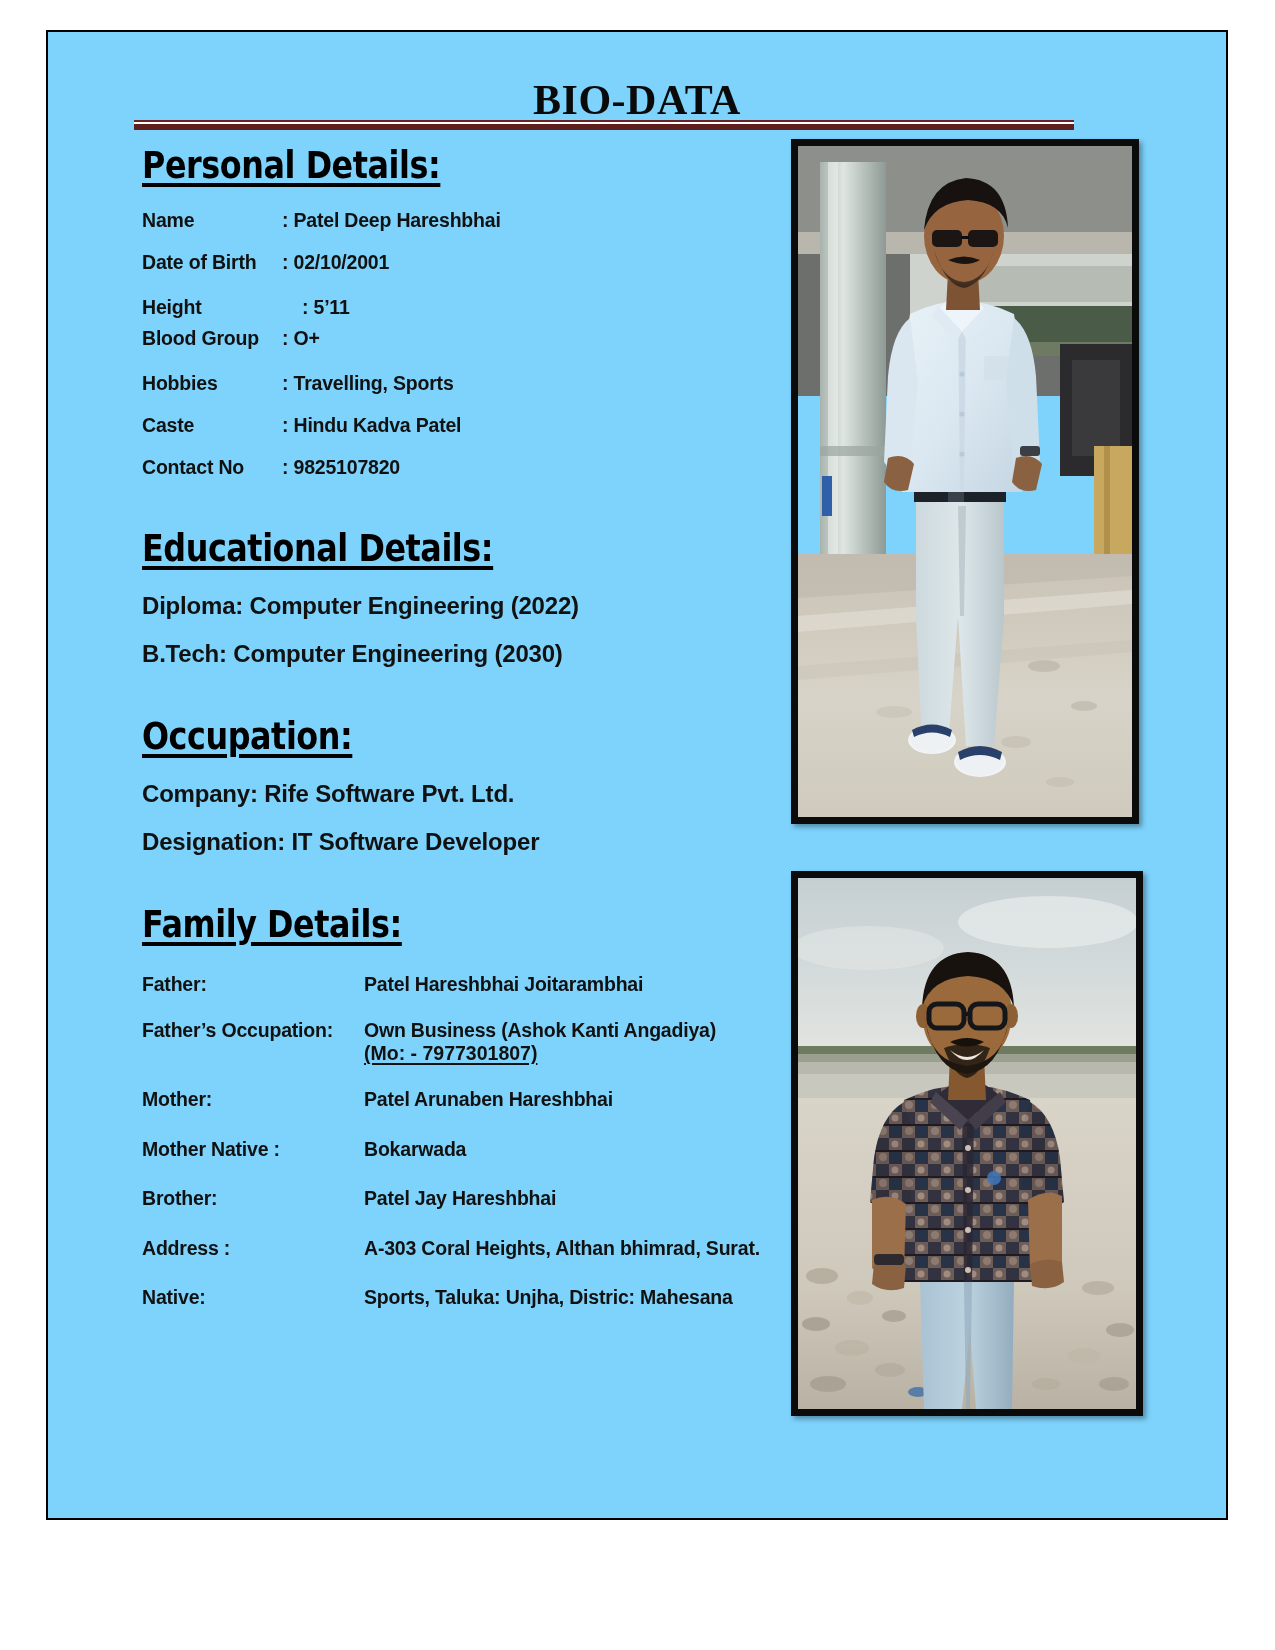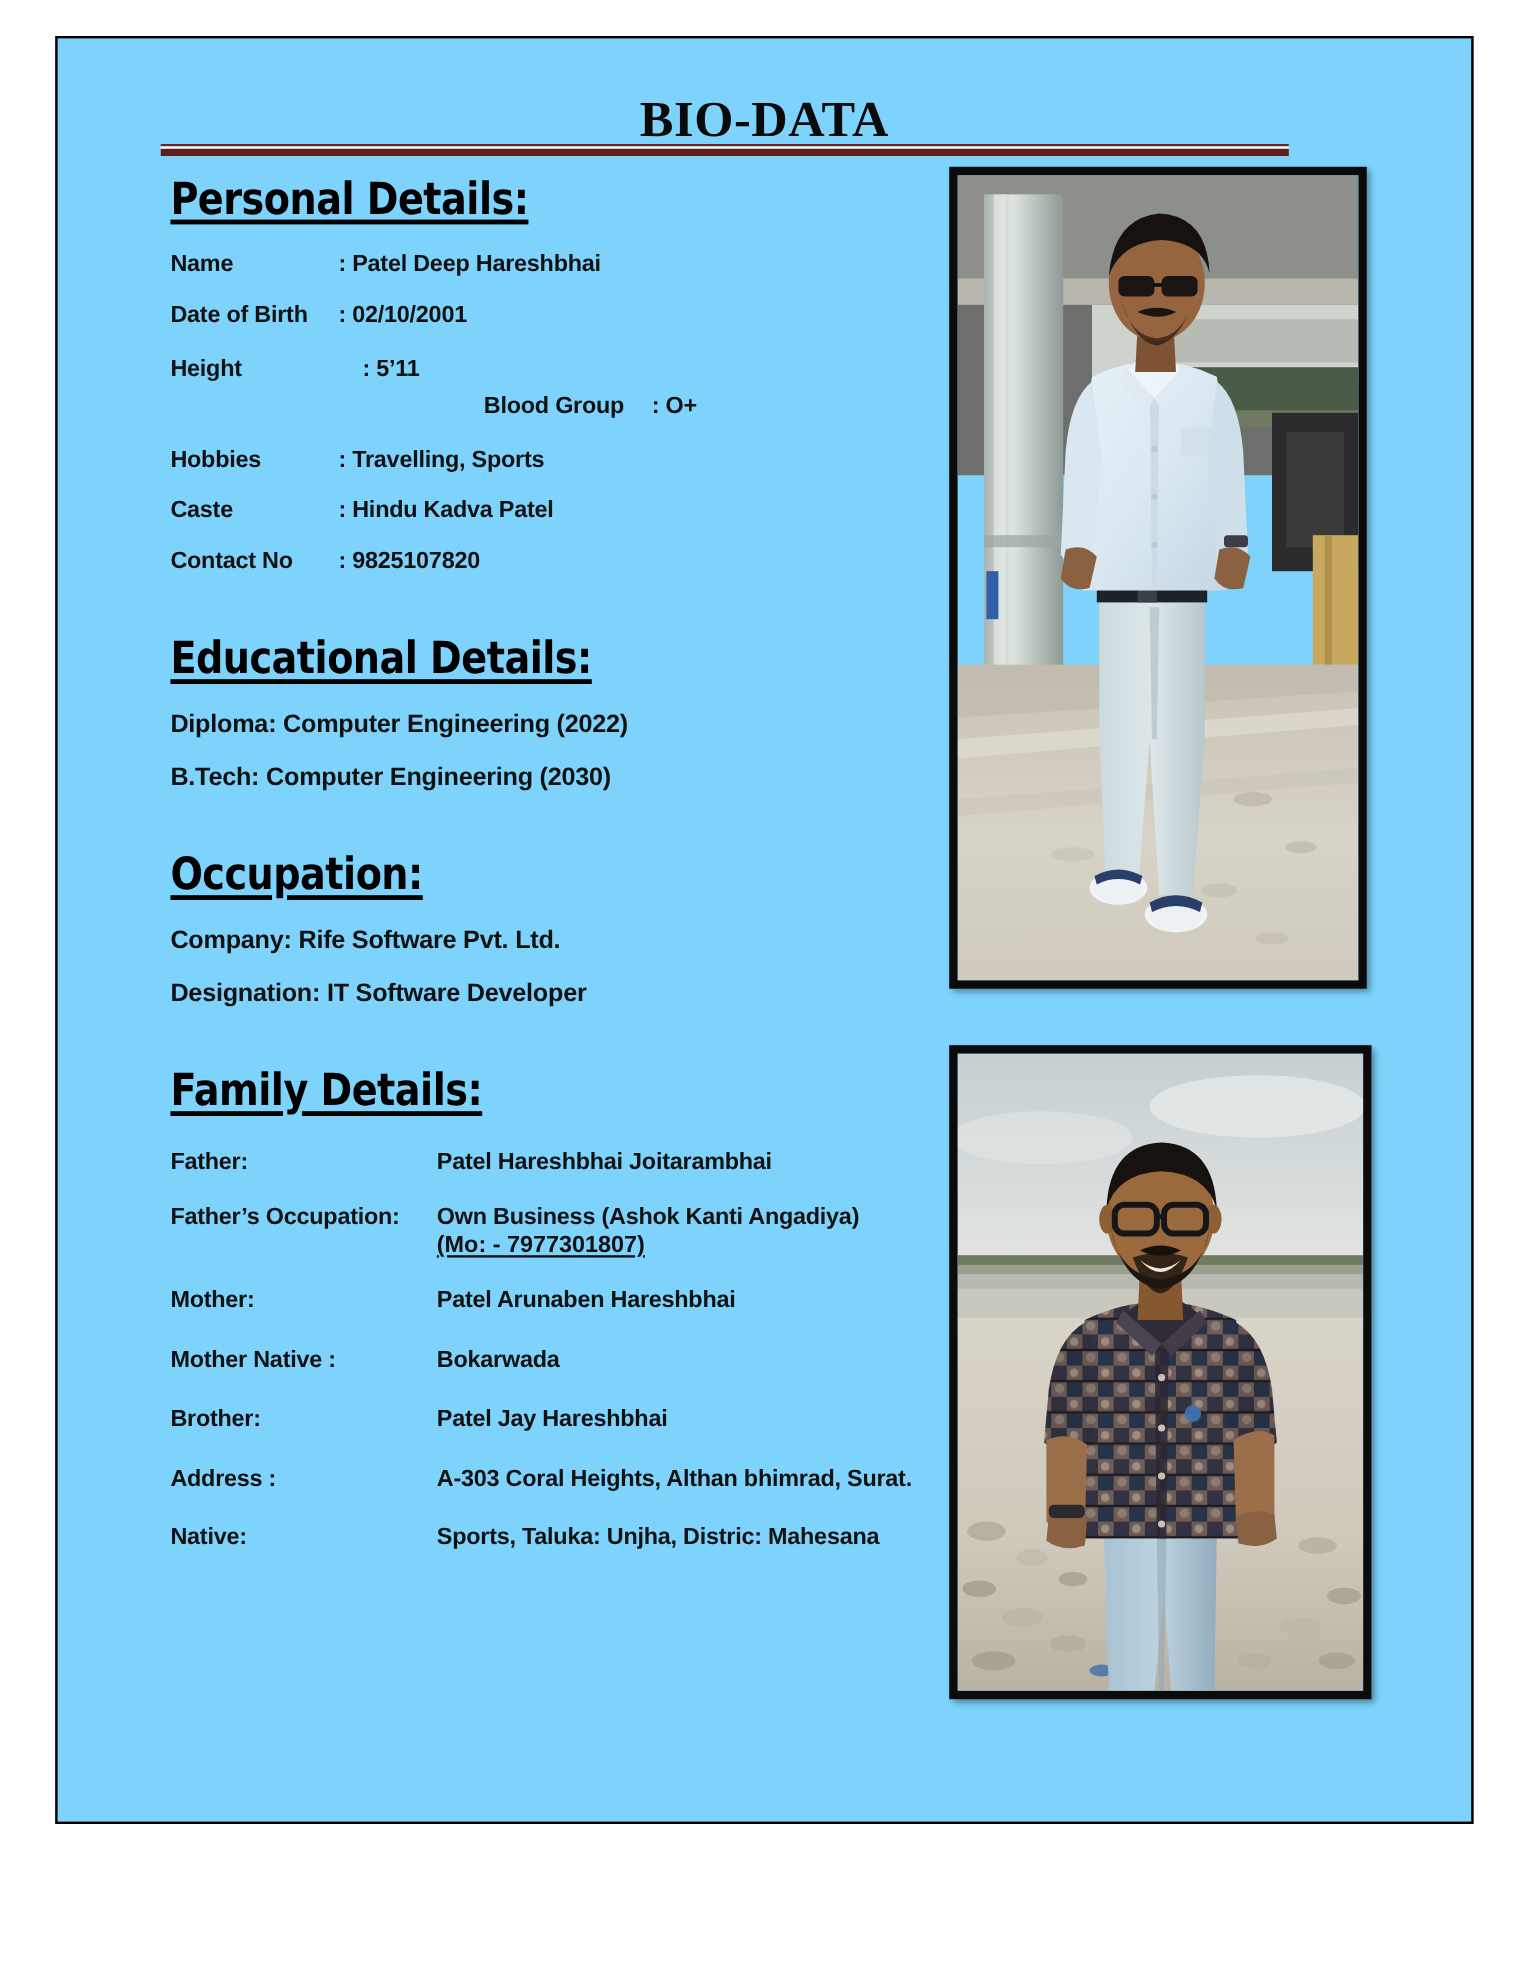--- a/index.html
+++ b/index.html
@@ -98,21 +98,21 @@
   .detail-row .lbl {
     width: 140px;
     flex: 0 0 140px;
     white-space: nowrap;
   }
   .detail-row .val {
     white-space: nowrap;
   }
 
   .plain-line {
-    font-size: 21px;
+    font-size: 24px;
     font-weight: bold;
     color: #111111;
     letter-spacing: -0.2px;
     white-space: nowrap;
   }
 
   
   .fam-row {
     display: flex;
     font-size: 19.5px;
@@ -192,21 +192,21 @@
       <span class="val">: Patel Deep Hareshbhai</span>
     </div>
     <div class="detail-row" style="margin-bottom:21px;">
       <span class="lbl">Date of Birth</span>
       <span class="val">: 02/10/2001</span>
     </div>
     <div class="detail-row" style="margin-bottom:8px;gap:20px;">
       <span class="lbl">Height</span>
       <span class="val">: 5’11</span>
     </div>
-    <div class="detail-row" style="margin-bottom:21px;justify-content:center;">
+    <div class="detail-row" style="margin-bottom:21px;">
       <span class="lbl">Blood Group</span>
       <span class="val">: O+</span>
     </div>
     <div class="detail-row" style="margin-bottom:19px;">
       <span class="lbl">Hobbies</span>
       <span class="val">: Travelling, Sports</span>
     </div>
     <div class="detail-row" style="margin-bottom:19px;">
       <span class="lbl">Caste</span>
       <span class="val">: Hindu Kadva Patel</span>

